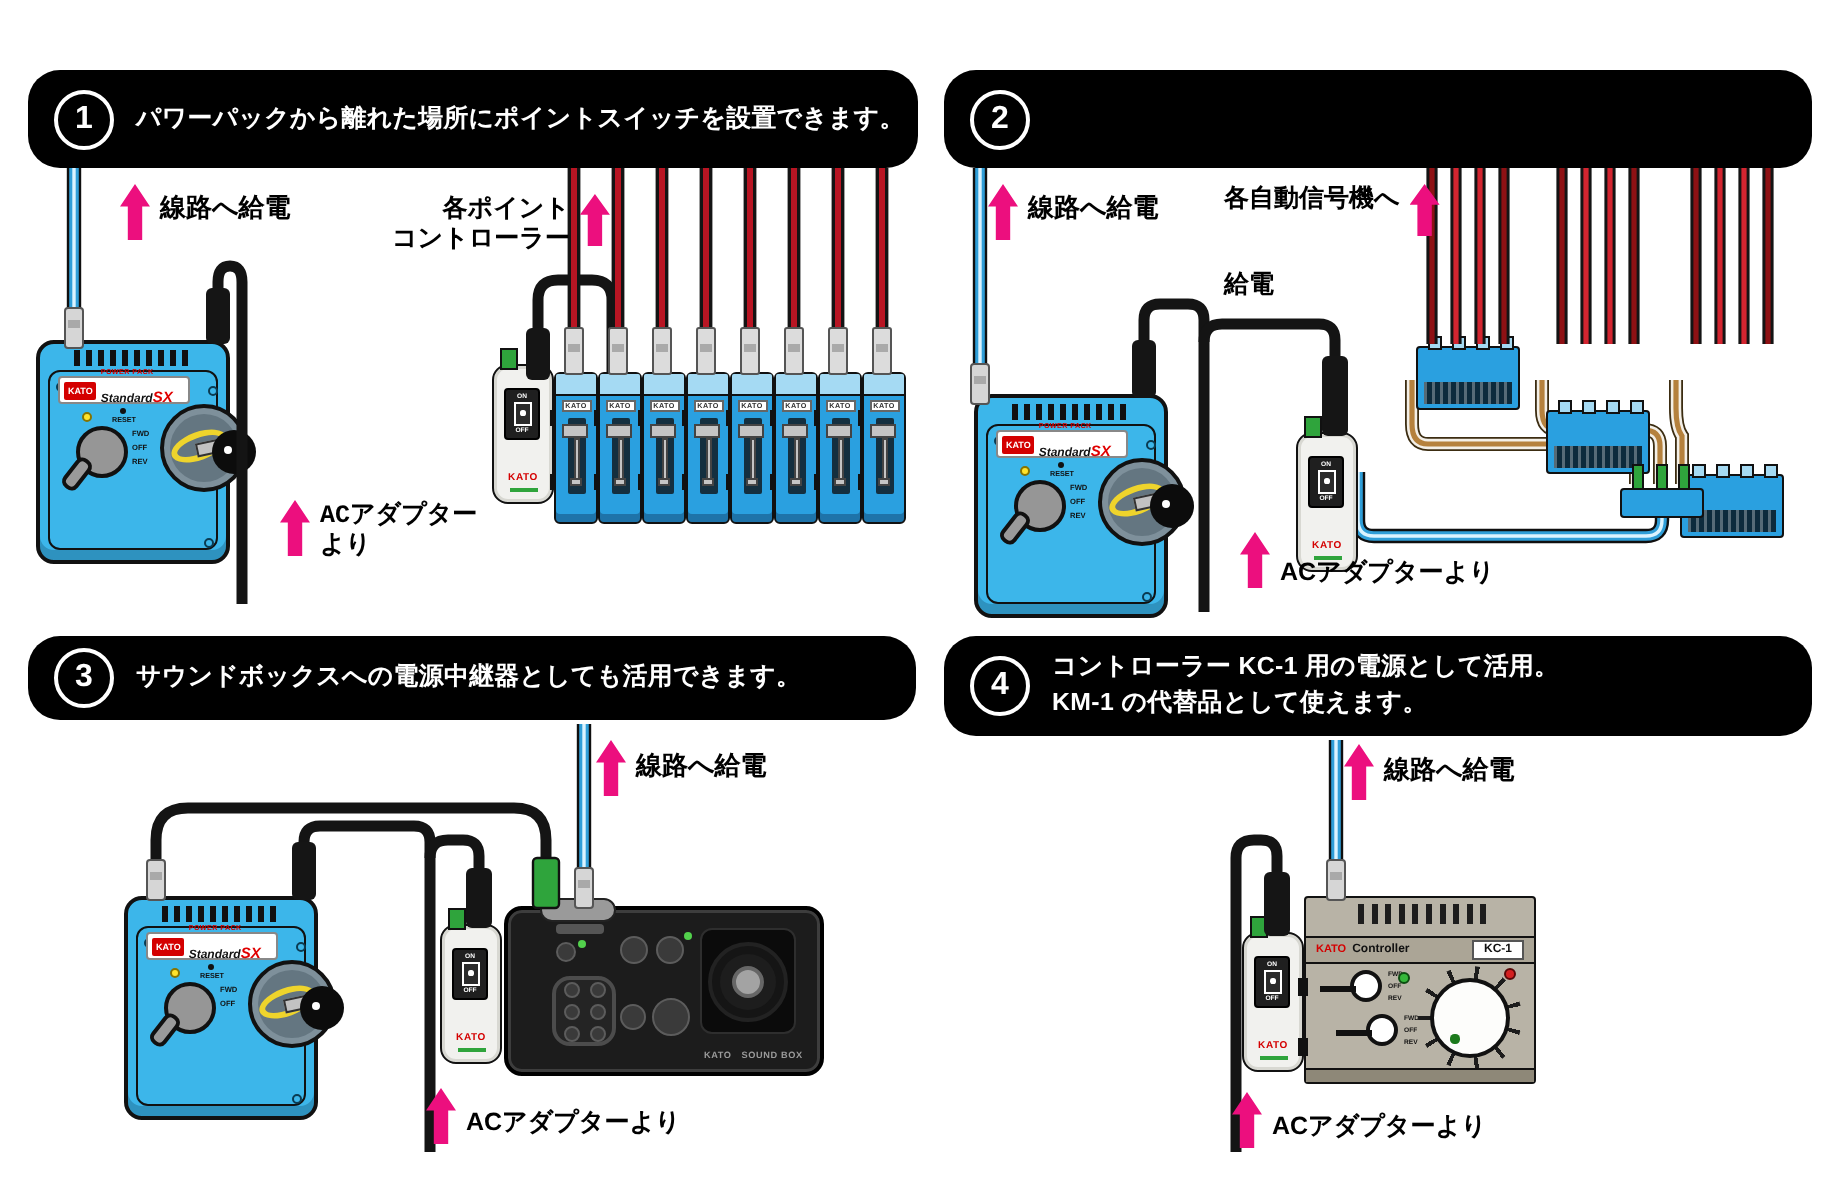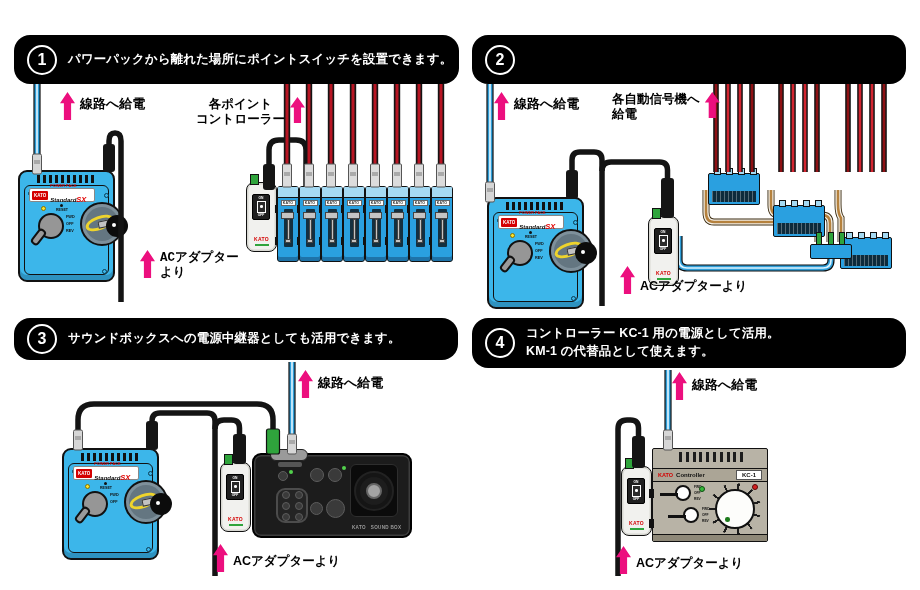--- a/index.html
+++ b/index.html
@@ -608,40 +608,40 @@
     <use href="#gconn" x="663.5" y="430"></use>
     <use href="#k8" class="kc"></use>
     <rect class="plug" x="632" y="436" width="13" height="32" rx="3"></rect>
   </svg>
 
   <div class="lab" style="left:60px;top:92px;">
     <div class="parrow"></div>
     <span style="margin-top:3px;">線路へ給電</span>
   </div>
   <div class="lab" style="left:196px;top:97px;">
-    <span class="tcol right" style="font-size:12.5px;align-items:center;">
+    <span class="tcol right" style="font-size:12.5px;">
       <span>各ポイント</span>
       <span>コントローラー</span>
     </span>
     <div class="parrow sm"></div>
   </div>
   <div class="lab" style="left:140px;top:250px;font-family:Liberation Mono, monospace;">
     <div class="parrow"></div>
     <span class="tcol" style="font-size:12.5px;margin-top:1px;">
       <span>ACアダプター</span>
       <span>より</span>
     </span>
   </div>
 
   <div class="lab" style="left:494px;top:92px;">
     <div class="parrow"></div>
     <span style="margin-top:3px;">線路へ給電</span>
   </div>
   <div class="lab" style="left:612px;top:92px;">
-    <span class="tcol" style="font-size:12.5px;">
+    <span class="tcol" style="font-size:12.5px;gap:28px;">
       <span>各自動信号機へ</span>
       <span>給電</span>
     </span>
     <div class="parrow sm"></div>
   </div>
   <div class="lab" style="left:620px;top:266px;">
     <div class="parrow"></div>
     <span style="margin-top:12px;font-size:12.5px;">ACアダプターより</span>
   </div>
 

